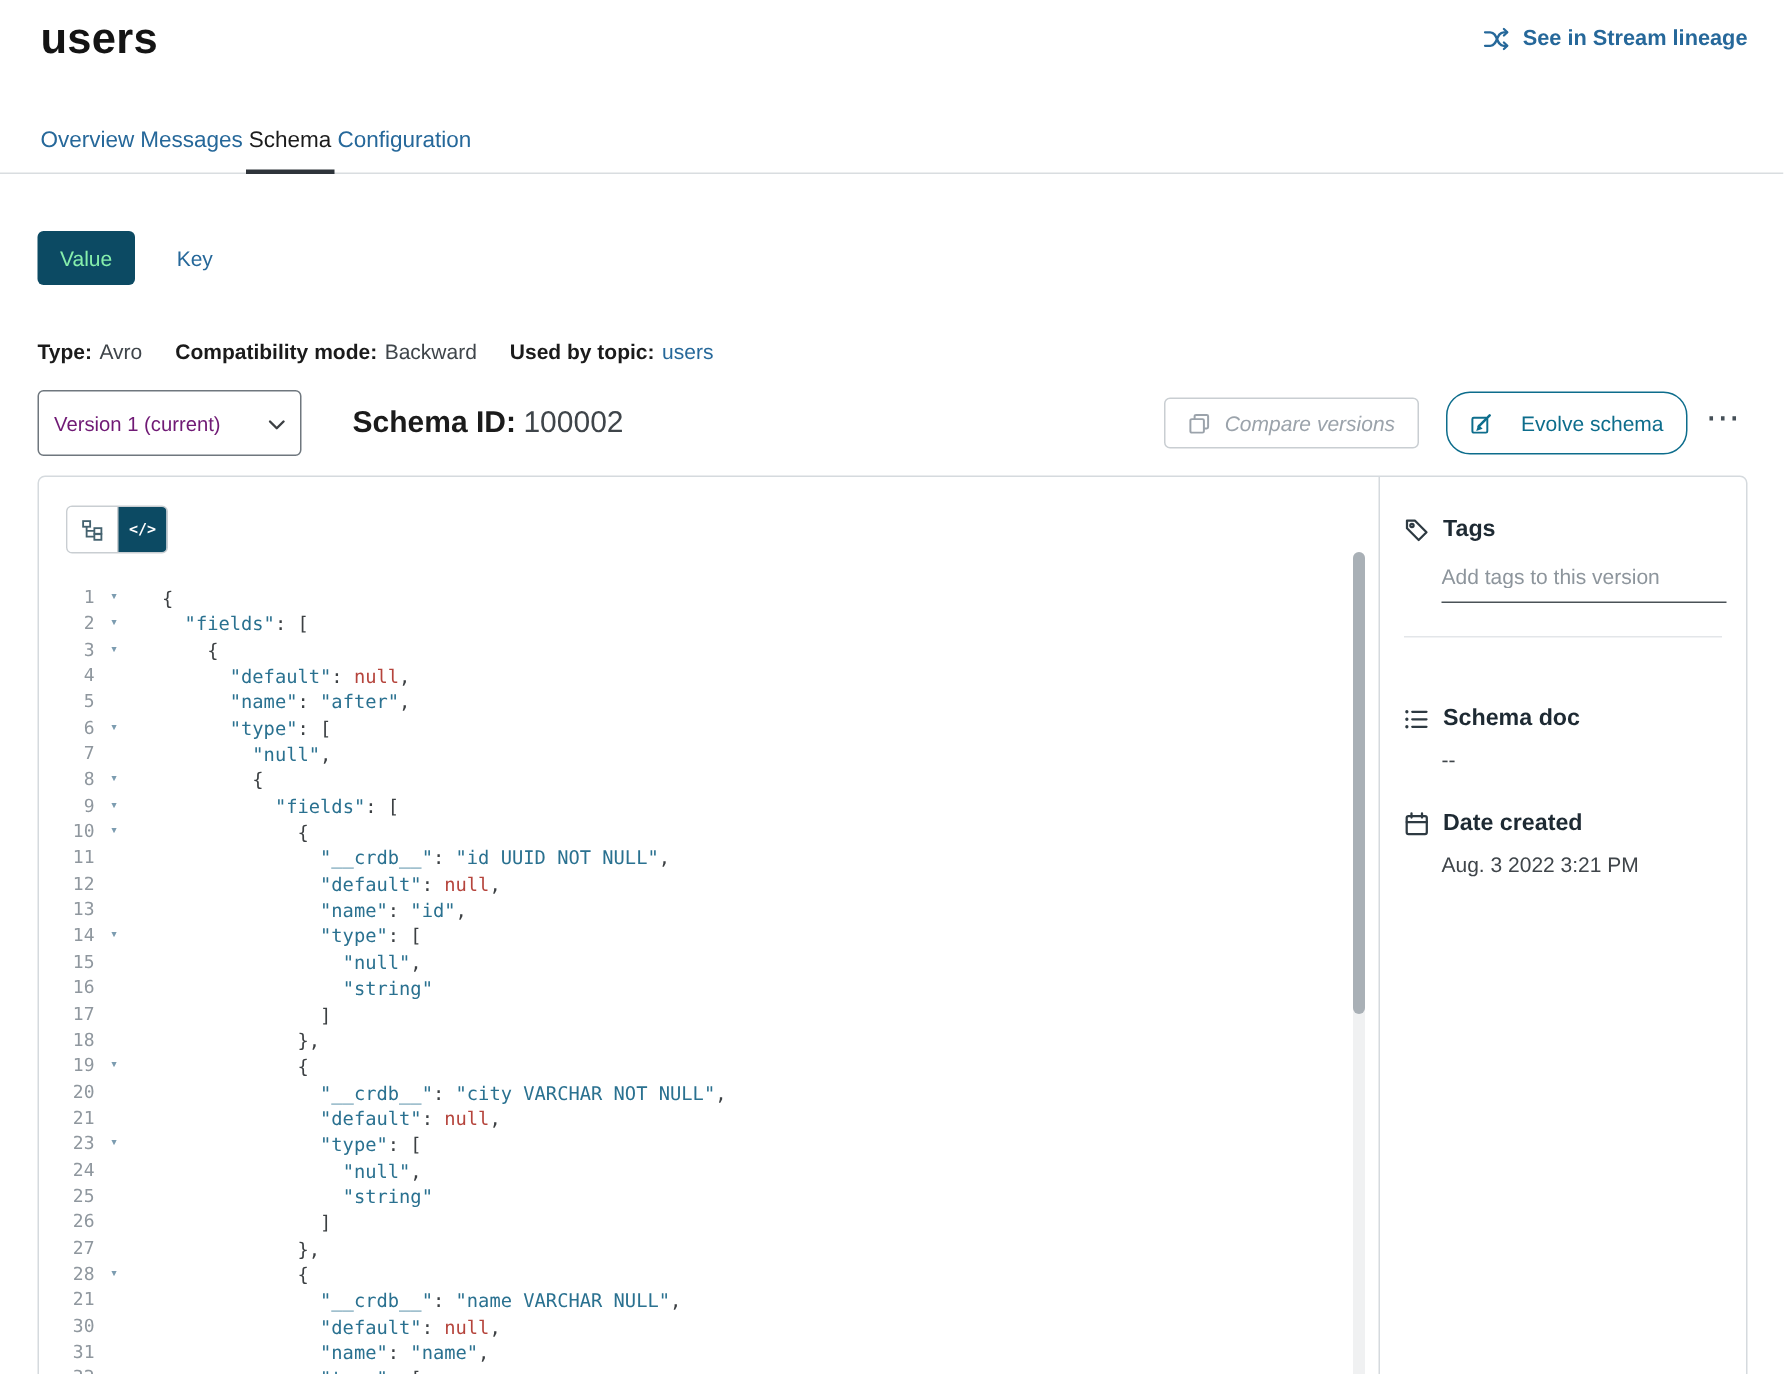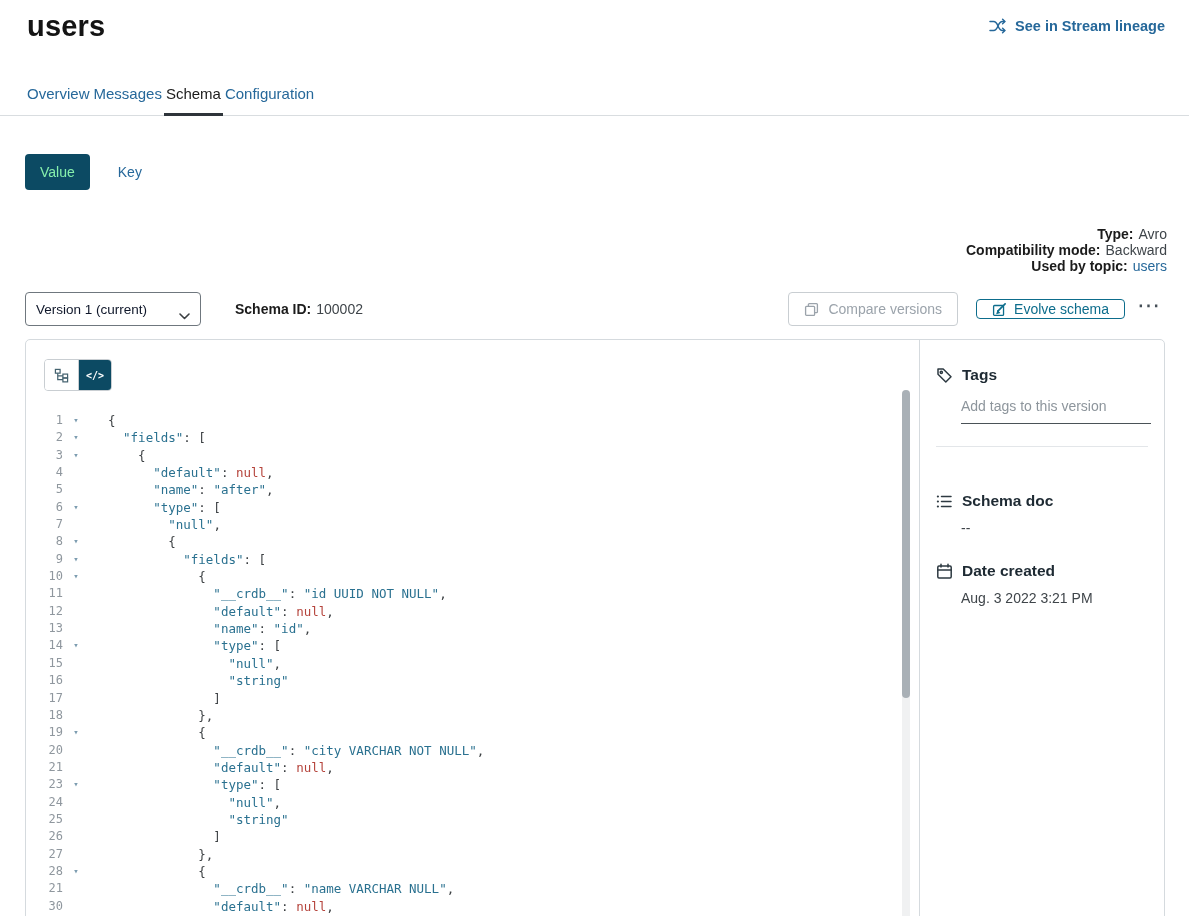--- a/index.html
+++ b/index.html
@@ -19,38 +19,38 @@
     padding:0 2px 13px; cursor:pointer; position:relative; }
   .tab.active { color:#1b1b1b; }
   .tab.active::after { content:''; position:absolute; left:0; right:0; bottom:-1px; height:3px; background:#2e343a; }
   
   .toggle-row { margin:38px 0 0 25px; display:flex; align-items:center; }
   .btn-value { background:var(--btn-dark,#0c4a63); color:#86efac; font-family:inherit; font-size:14px;
     padding:10px 15px; border:none; border-radius:4px; cursor:pointer; }
   .btn-key { background:none; border:none; font-family:inherit; color:var(--accent,#26689a);
     font-size:14px; margin-left:22px; cursor:pointer; }
   
-  .meta-row { margin:36px 0 0 25px; font-size:14px; color:#3f454a; display:flex; align-items:flex-end;flex-direction:column; }
+  .meta-row { margin:36px 0 0 25px; font-size:14px; color:#3f454a; display:flex; align-items:flex-start; }
   .meta-pair { margin-right:22px; }
   .meta-label { font-weight:700; color:#1b1b1b; margin-right:5px; }
   .meta-link { color:var(--accent,#26689a); cursor:pointer; }
   
   .controls-row { margin:18px 24px 0 25px; display:flex; align-items:center; }
   .select-wrap { position:relative; width:176px; }
-  .select-wrap select { width:100%; height:34px; border:1px solid #6f777e; border-radius:4px;
+  .select-wrap select { width:100%; height:44px; border:1px solid #6f777e; border-radius:4px;
     font-family:inherit; font-size:13.5px; padding:0 28px 0 10px; appearance:none; -webkit-appearance:none;
-    background:#fff; color:#0f172a; cursor:pointer; }
+    background:#fff; color:#701a75; cursor:pointer; }
   .select-chevron { position:absolute; right:11px; top:14px; pointer-events:none; }
-  .schema-id { margin-left:34px; font-size:14px; color:#3f454a; }
+  .schema-id { margin-left:34px; font-size:20px; color:#3f454a; }
   .controls-spacer { flex:1; }
   .btn-compare { display:flex; align-items:center; gap:9px; height:34px; padding:0 15px;
     border:1px solid #c9ced2; border-radius:4px; background:#fff; color:#9ba3ab; font-family:inherit;
-    font-size:14px; cursor:default; }
-  .btn-evolve { display:flex; align-items:center; gap:7px; height:20px; padding:0 15px;
-    border:1px solid var(--teal,#0d6d8c); border-radius:4px; background:#fff; color:var(--teal,#0d6d8c);
+    font-size:14px; cursor:default;font-style:italic; }
+  .btn-evolve { display:flex; align-items:center; gap:19px; height:42px; padding:0 15px;
+    border:1px solid var(--teal,#0d6d8c); border-radius:16px; background:#fff; color:var(--teal,#0d6d8c);
     font-family:inherit; font-size:14px; margin-left:18px; cursor:pointer; }
   .btn-more { background:none; border:none; font-size:23px; color:#454f57; margin-left:8px;
     letter-spacing:1px; line-height:1; cursor:pointer; padding:0 4px 8px; font-family:inherit; }
   
   .panel { margin:13px 24px 0 25px; border:1px solid #d5dade; border-radius:5px; display:flex; height:630px; }
   .editor { flex:1; position:relative; border-right:1px solid #d5dade; padding-top:19px; overflow:hidden; }
   .editor-toolbar { margin-left:18px; display:inline-flex; border:1px solid #c9ced2; border-radius:4px; overflow:hidden; }
   .tbtn { width:33px; height:30px; display:flex; align-items:center; justify-content:center;
     background:#fff; border:none; color:#44626f; cursor:pointer; padding:0; }
   .tbtn + .tbtn { border-left:1px solid #c9ced2; }

